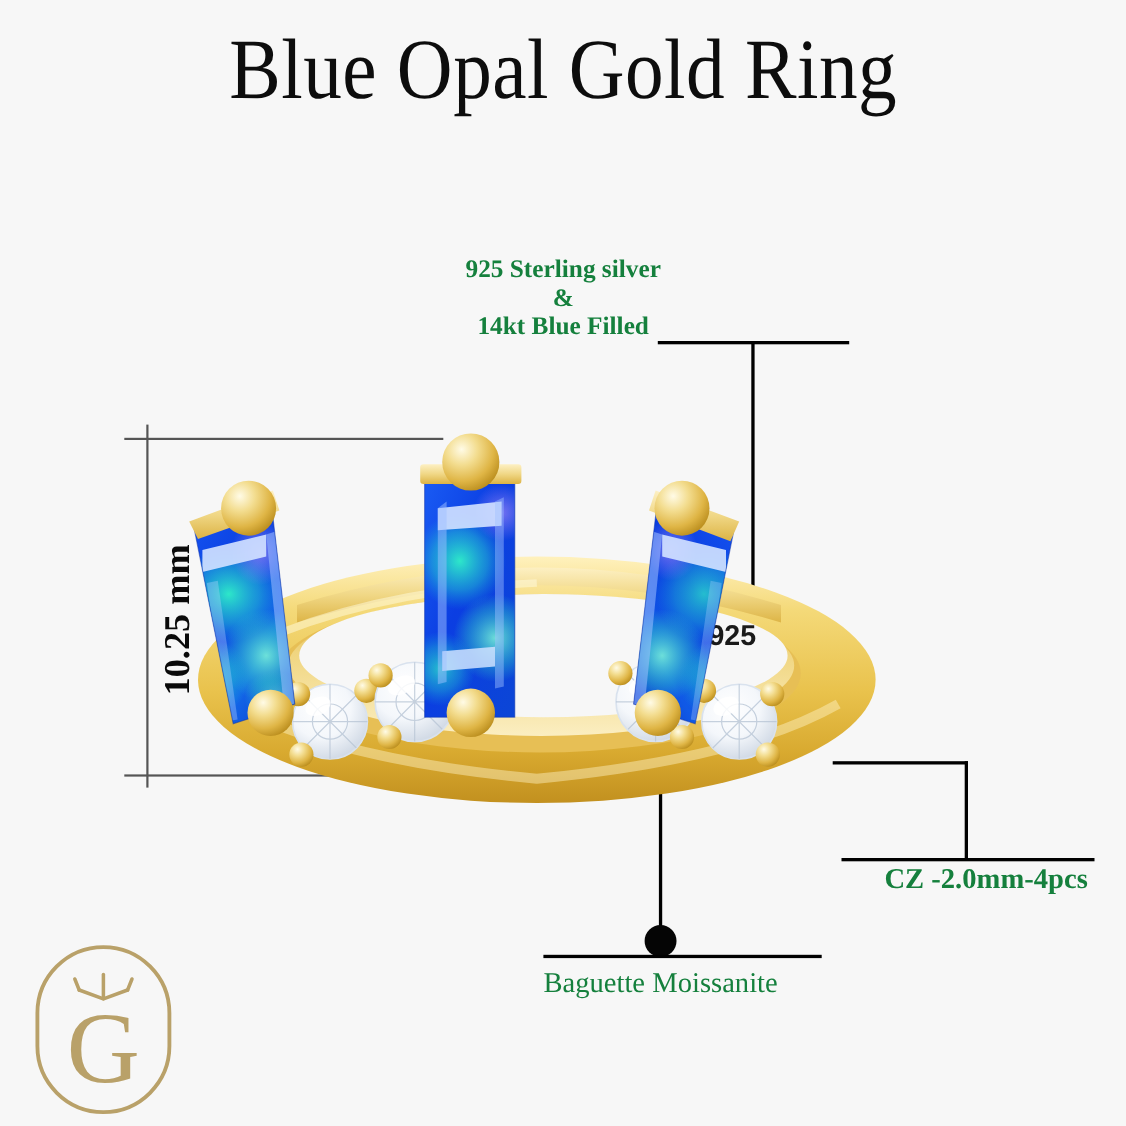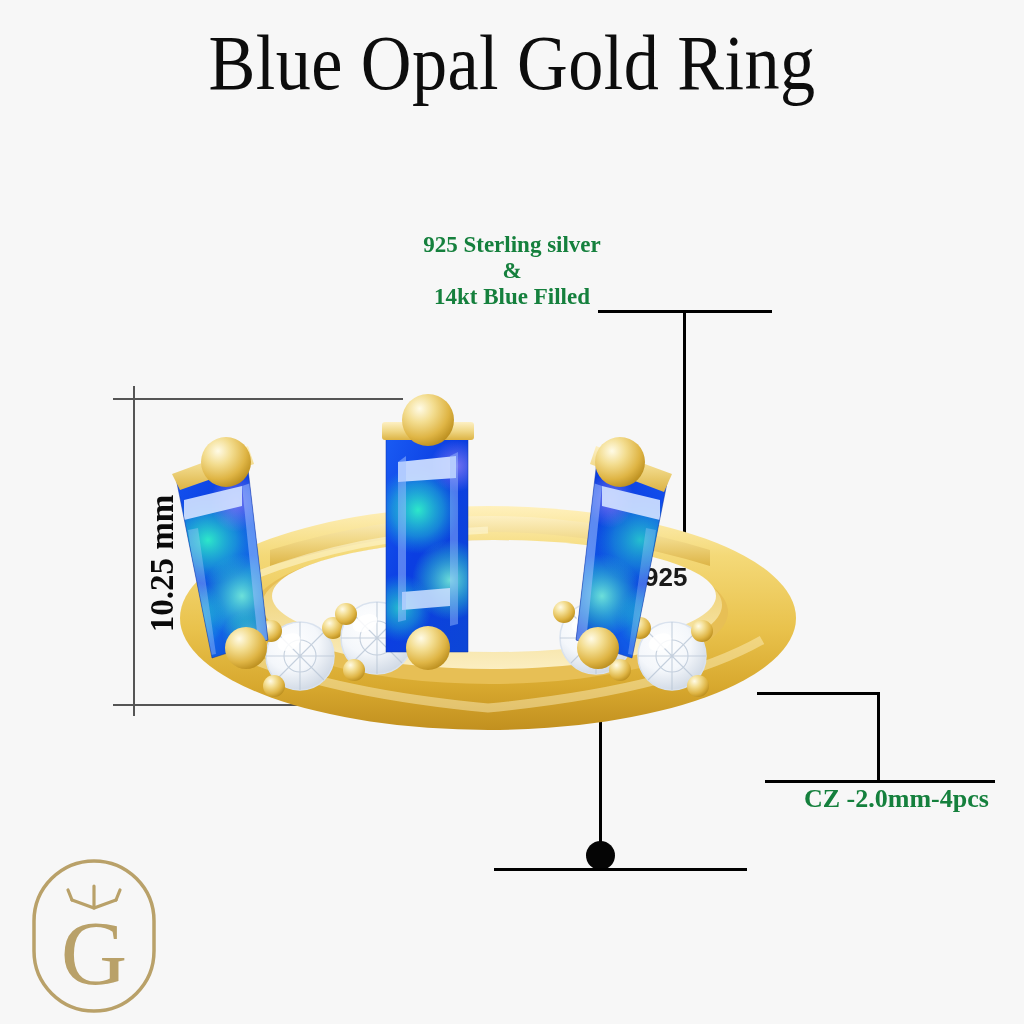--- a/index.html
+++ b/index.html
@@ -89,20 +89,21 @@
 
   <div class="rule hrule" style="left:765px;top:780px;width:230px;"></div>
   <div class="rule vrule" style="left:877px;top:692px;height:90px;"></div>
   <div class="rule hrule" style="left:757px;top:692px;width:123px;"></div>
   <div id="lbl-cz" class="lbl bold">CZ -2.0mm-4pcs</div>
 
   <div class="rule vrule" style="left:599px;top:688px;height:165px;"></div>
   <div id="dot"></div>
   <div class="rule hrule" style="left:494px;top:868px;width:253px;"></div>
   <div id="lbl-baguette" class="lbl">
+    <div>Baguette Moissanite</div>
   </div>
 
   <div class="dimline dim-v" style="left:133px;top:386px;height:330px;"></div>
   <div class="dimline dim-h" style="left:113px;top:398px;width:290px;"></div>
   <div class="dimline dim-h" style="left:113px;top:704px;width:290px;"></div>
   <div id="lbl-dim">10.25 mm</div>
 
   <svg id="ring" viewBox="0 0 680 340">
     <defs>
 

